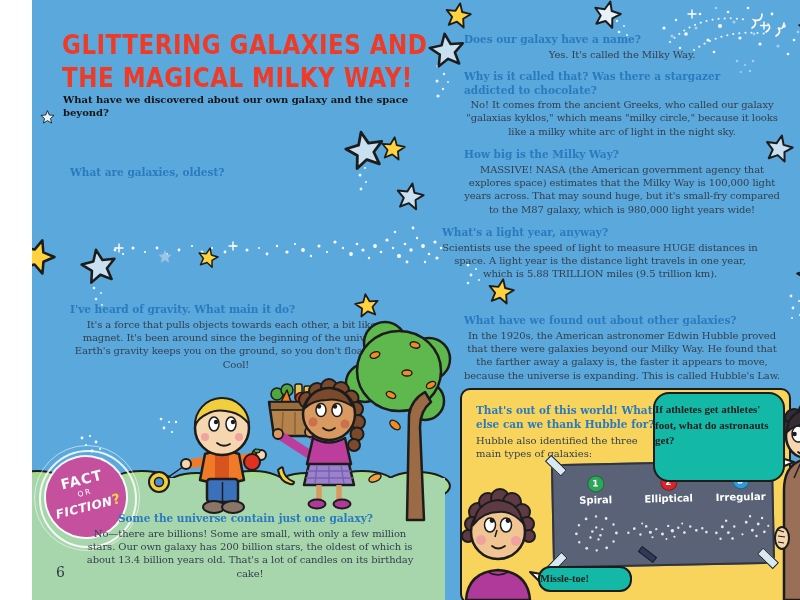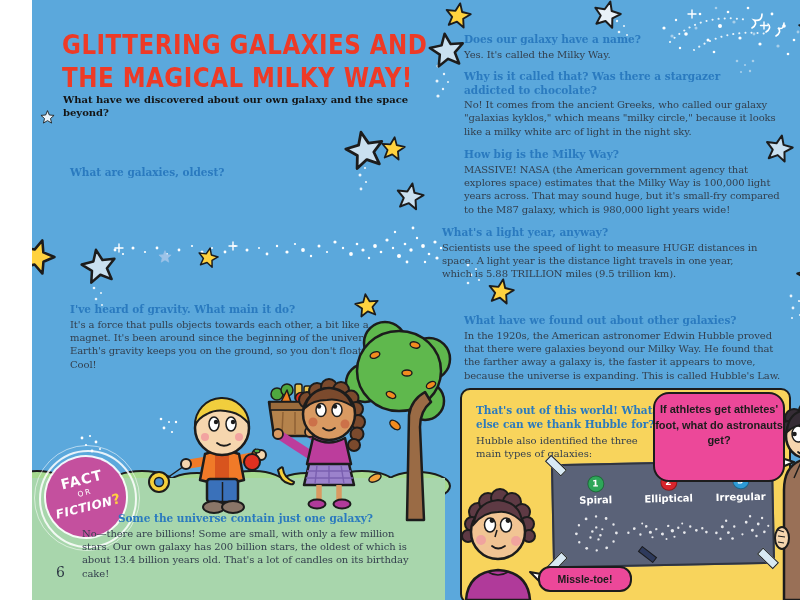--- a/index.html
+++ b/index.html
@@ -10,21 +10,21 @@
   .sparkle{position:absolute;overflow:visible;}
 
   
   .title{position:absolute;left:30px;top:28px;color:#EE3A26;font-family:"DejaVu Sans",sans-serif;
          font-weight:800;font-size:23px;line-height:30px;letter-spacing:.5px;
          transform:scaleY(1.12);transform-origin:top left;}
   .subtitle{position:absolute;left:31px;top:93px;width:360px;color:#141414;font-weight:700;
             font-size:10px;line-height:13px;}
   .qa{position:absolute;}
   .qa .q{color:#2A7ABF;font-weight:700;font-size:10.5px;line-height:13.5px;margin-bottom:1px;}
-  .qa .a{color:#333F4D;font-size:10px;line-height:13.4px;letter-spacing:-.1px;}
+  .qa .a{color:#333F4D;font-size:10px;line-height:13.4px;letter-spacing:-.1px;text-align:center;}
   .pagenum{position:absolute;left:24px;top:564px;font-size:14px;color:#2E3A45;}
 
   
   .grass{position:absolute;left:0;top:478px;width:413px;height:122px;background:#A8D6AC;}
   .hedge{position:absolute;left:0;top:458px;width:413px;height:34px;overflow:visible;}
 
   
   .badge-wrap{position:absolute;left:2px;top:445px;width:108px;height:108px;}
   .ring1{position:absolute;left:0;top:0;width:104px;height:104px;border:1.5px solid rgba(255,255,255,.55);border-radius:50%;}
   .ring2{position:absolute;left:5px;top:5px;width:94px;height:94px;border:2px solid rgba(255,255,255,.85);border-radius:50%;}
@@ -47,22 +47,22 @@
   .board{position:absolute;left:520px;top:462px;width:218px;height:100px;background:#5A6278;
          border:2.5px solid #2F3440;transform:rotate(-1.2deg);}
   .tape{position:absolute;width:20px;height:7px;background:#D8E9F3;border:1.5px solid #1c1c1c;}
   .gcol{position:absolute;top:6px;width:70px;text-align:center;font-family:"DejaVu Sans",sans-serif;}
   .gnum{display:inline-block;width:15px;height:15px;border-radius:50%;color:#fff;font-weight:700;
         font-size:9px;line-height:15px;border:1px solid rgba(0,0,0,.35);}
   .g1{background:#2EA659;} .g2{background:#D9252C;} .g3{background:#2E9BD6;}
   .glabel{color:#fff;font-weight:700;font-size:10px;margin-top:2px;}
 
   
-  .bubble{position:absolute;background:#ec4899;border:2.2px solid #1c1c1c;border-radius:16px;
-          font-family:Liberation Sans, sans-serif;font-weight:700;color:#1c1c1c;text-align:center;}
+  .bubble{position:absolute;background:#14b8a6;border:2.2px solid #1c1c1c;border-radius:16px;
+          font-family:Liberation Serif, serif;font-weight:700;color:#1c1c1c;text-align:left;}
   .joke{left:621px;top:392px;width:128px;height:78px;font-size:11px;line-height:15.5px;padding-top:8px;}
   .punch{left:506px;top:566px;width:90px;height:22px;font-size:10.5px;line-height:22px;border-radius:12px;}
   .tail{position:absolute;overflow:visible;}
 
   .chalkpen{position:absolute;left:606px;top:551px;width:17px;height:5px;background:#2E3A5C;
             border:1px solid #1c1c1c;transform:rotate(38deg);}
 </style>
 </head>
 <body>
 

